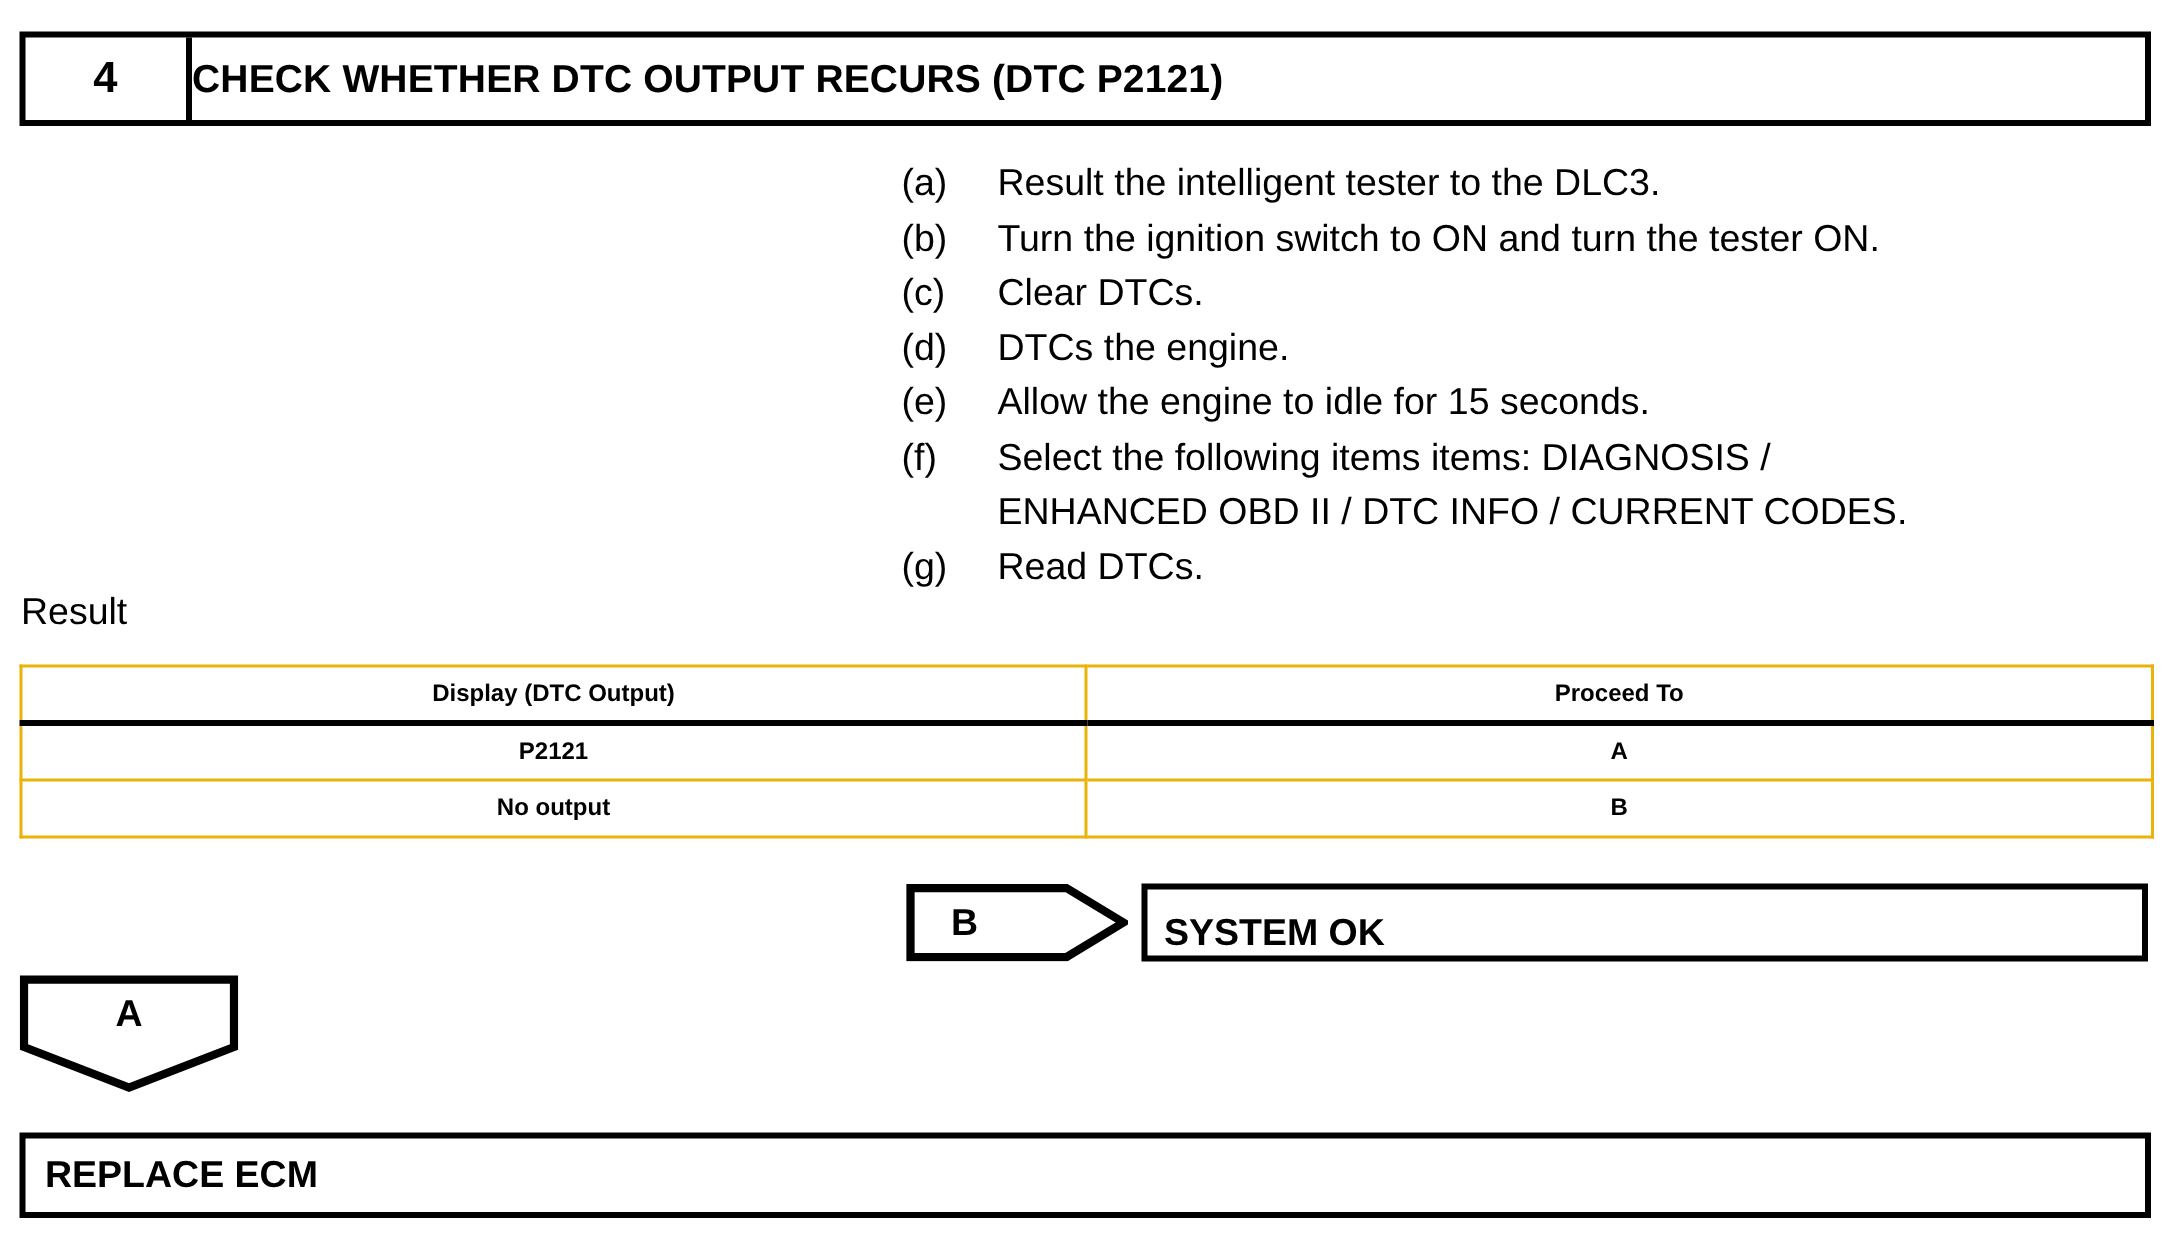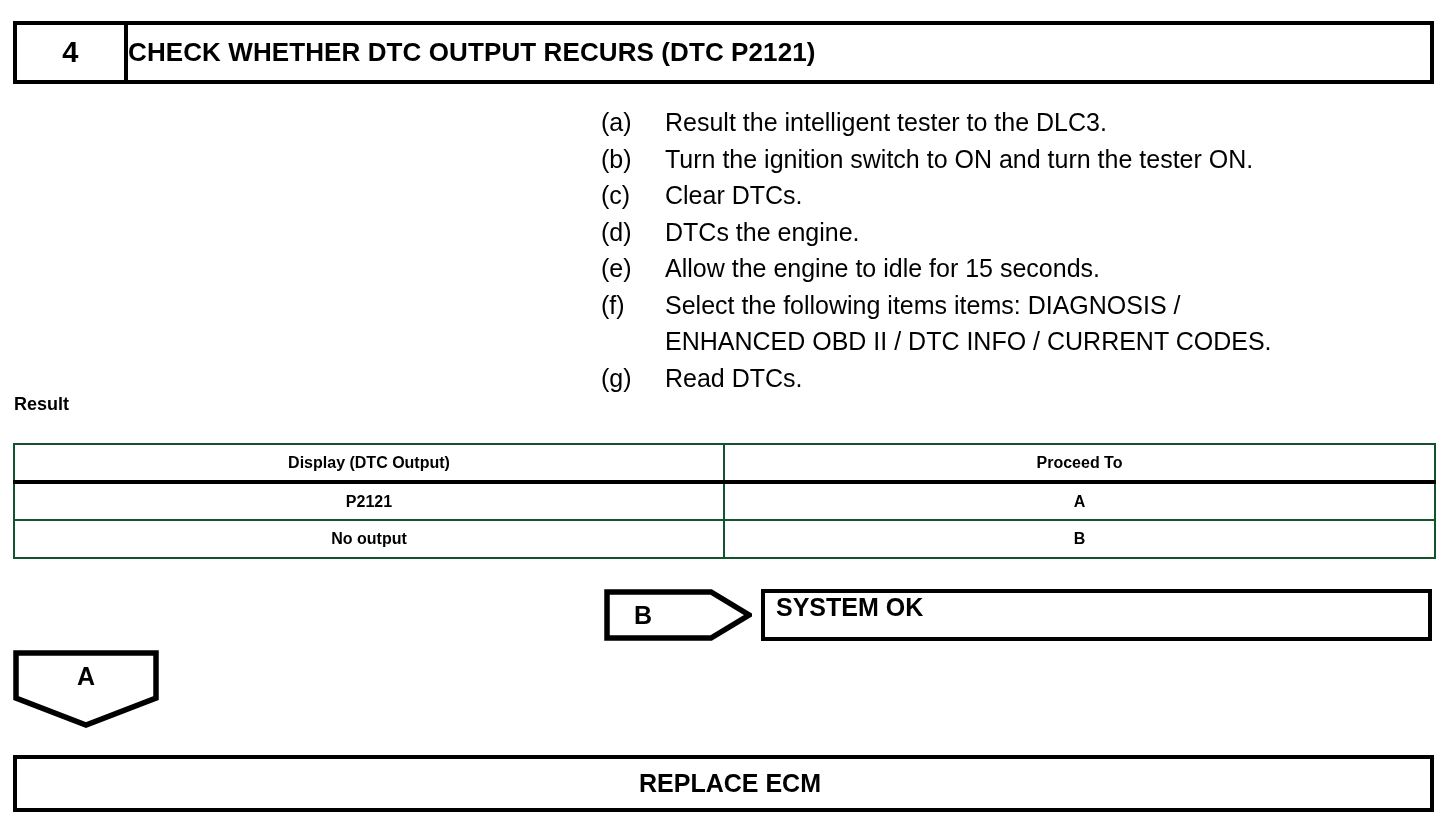--- a/index.html
+++ b/index.html
@@ -73,35 +73,35 @@
   }
   .proc-text .cont {
     display: block;
   }
 
   
   .result-heading {
     position: absolute;
     left: 14px;
     top: 394px;
-    font-size: 18px;
-    font-weight: bold;
+    font-size: 25px;
+    font-weight: normal;
   }
 
   
   .result-table {
     position: absolute;
     left: 13px;
     top: 443px;
     width: 1417px;
     border-collapse: collapse;
     table-layout: fixed;
   }
   .result-table td, .result-table th {
-    border: 2px solid #14532d;
+    border: 2px solid #eab308;
     text-align: center;
     font-size: 16px;
     font-weight: bold;
     padding: 0;
     height: 35px;
     background: #fff;
   }
   .result-table thead th {
     border-bottom: 2px solid #000;
     height: 33px;
@@ -143,21 +143,21 @@
   }
   .outcome-box {
     position: absolute;
     left: 761px;
     top: 589px;
     width: 671px;
     height: 52px;
     border: 4px solid #000;
     box-sizing: border-box;
     display: flex;
-    align-items: flex-start;
+    align-items: flex-end;
     padding-left: 11px;
     font-size: 25px;
     font-weight: bold;
     background: #fff;
   }
 
   
   .pentagon-down {
     position: absolute;
     left: 13px;
@@ -188,21 +188,20 @@
     width: 1421px;
     height: 57px;
     border: 4px solid #000;
     box-sizing: border-box;
     display: flex;
     align-items: center;
     padding-left: 13px;
     font-size: 25px;
     font-weight: bold;
     background: #fff;
-    justify-content: center;
   }
 </style>
 </head>
 <body>
 
 <div class="step-header">
   <div class="step-number">4</div>
   <div class="step-title">CHECK WHETHER DTC OUTPUT RECURS (DTC P2121)</div>
 </div>
 

